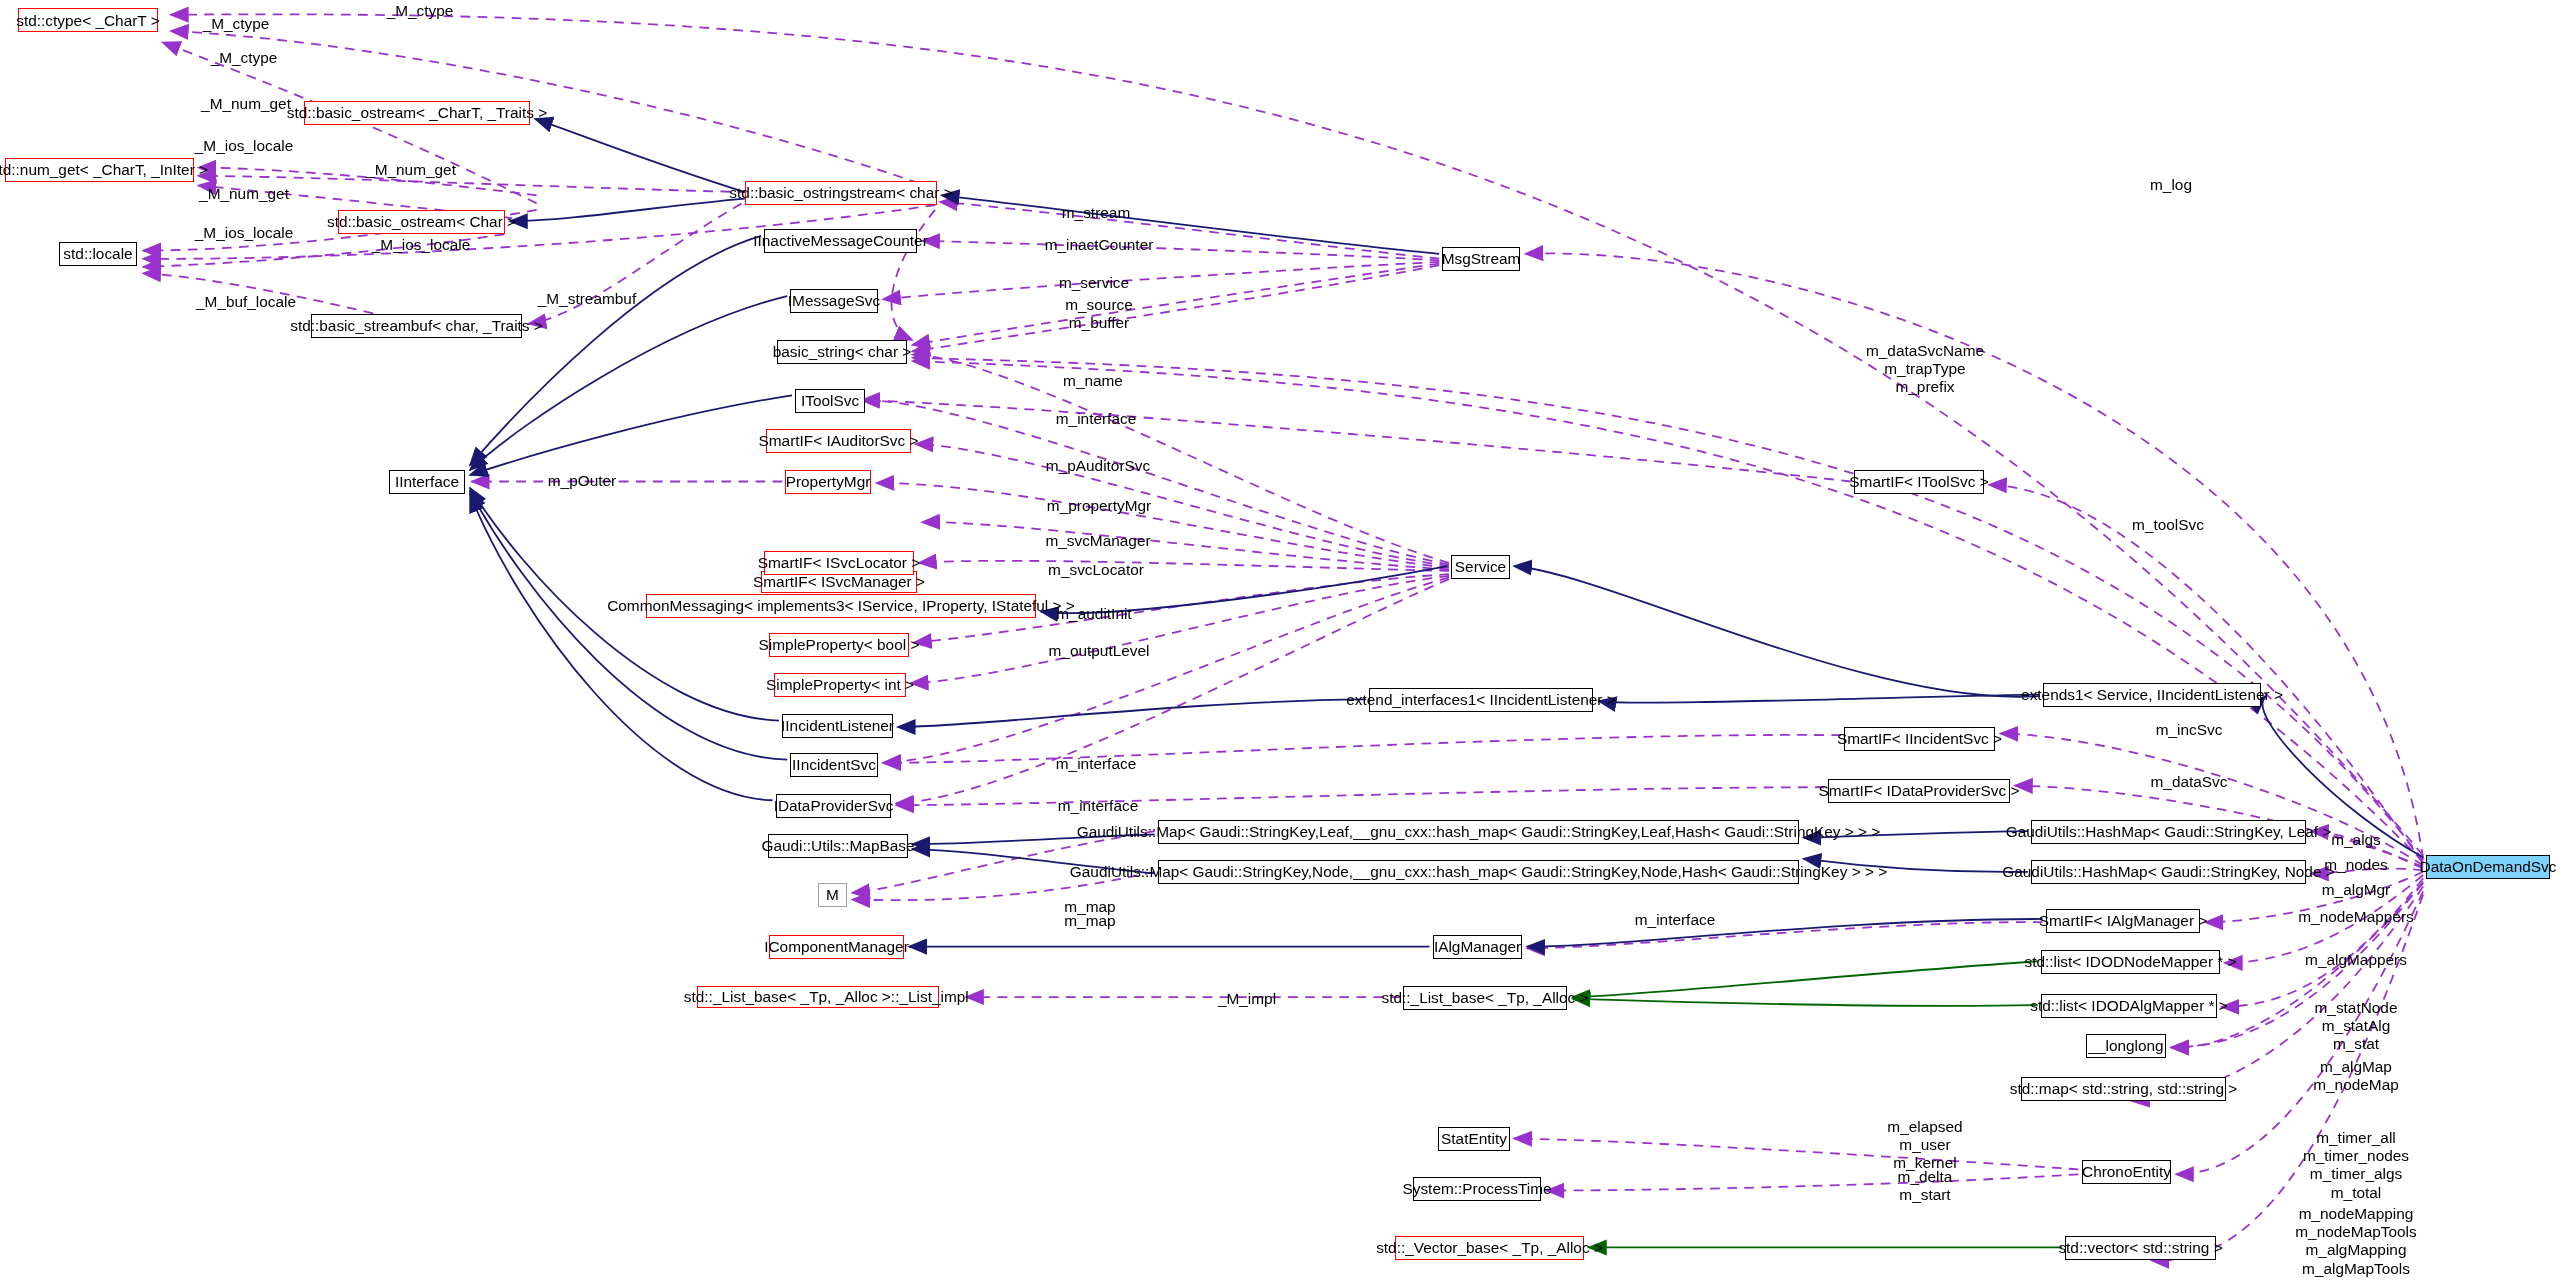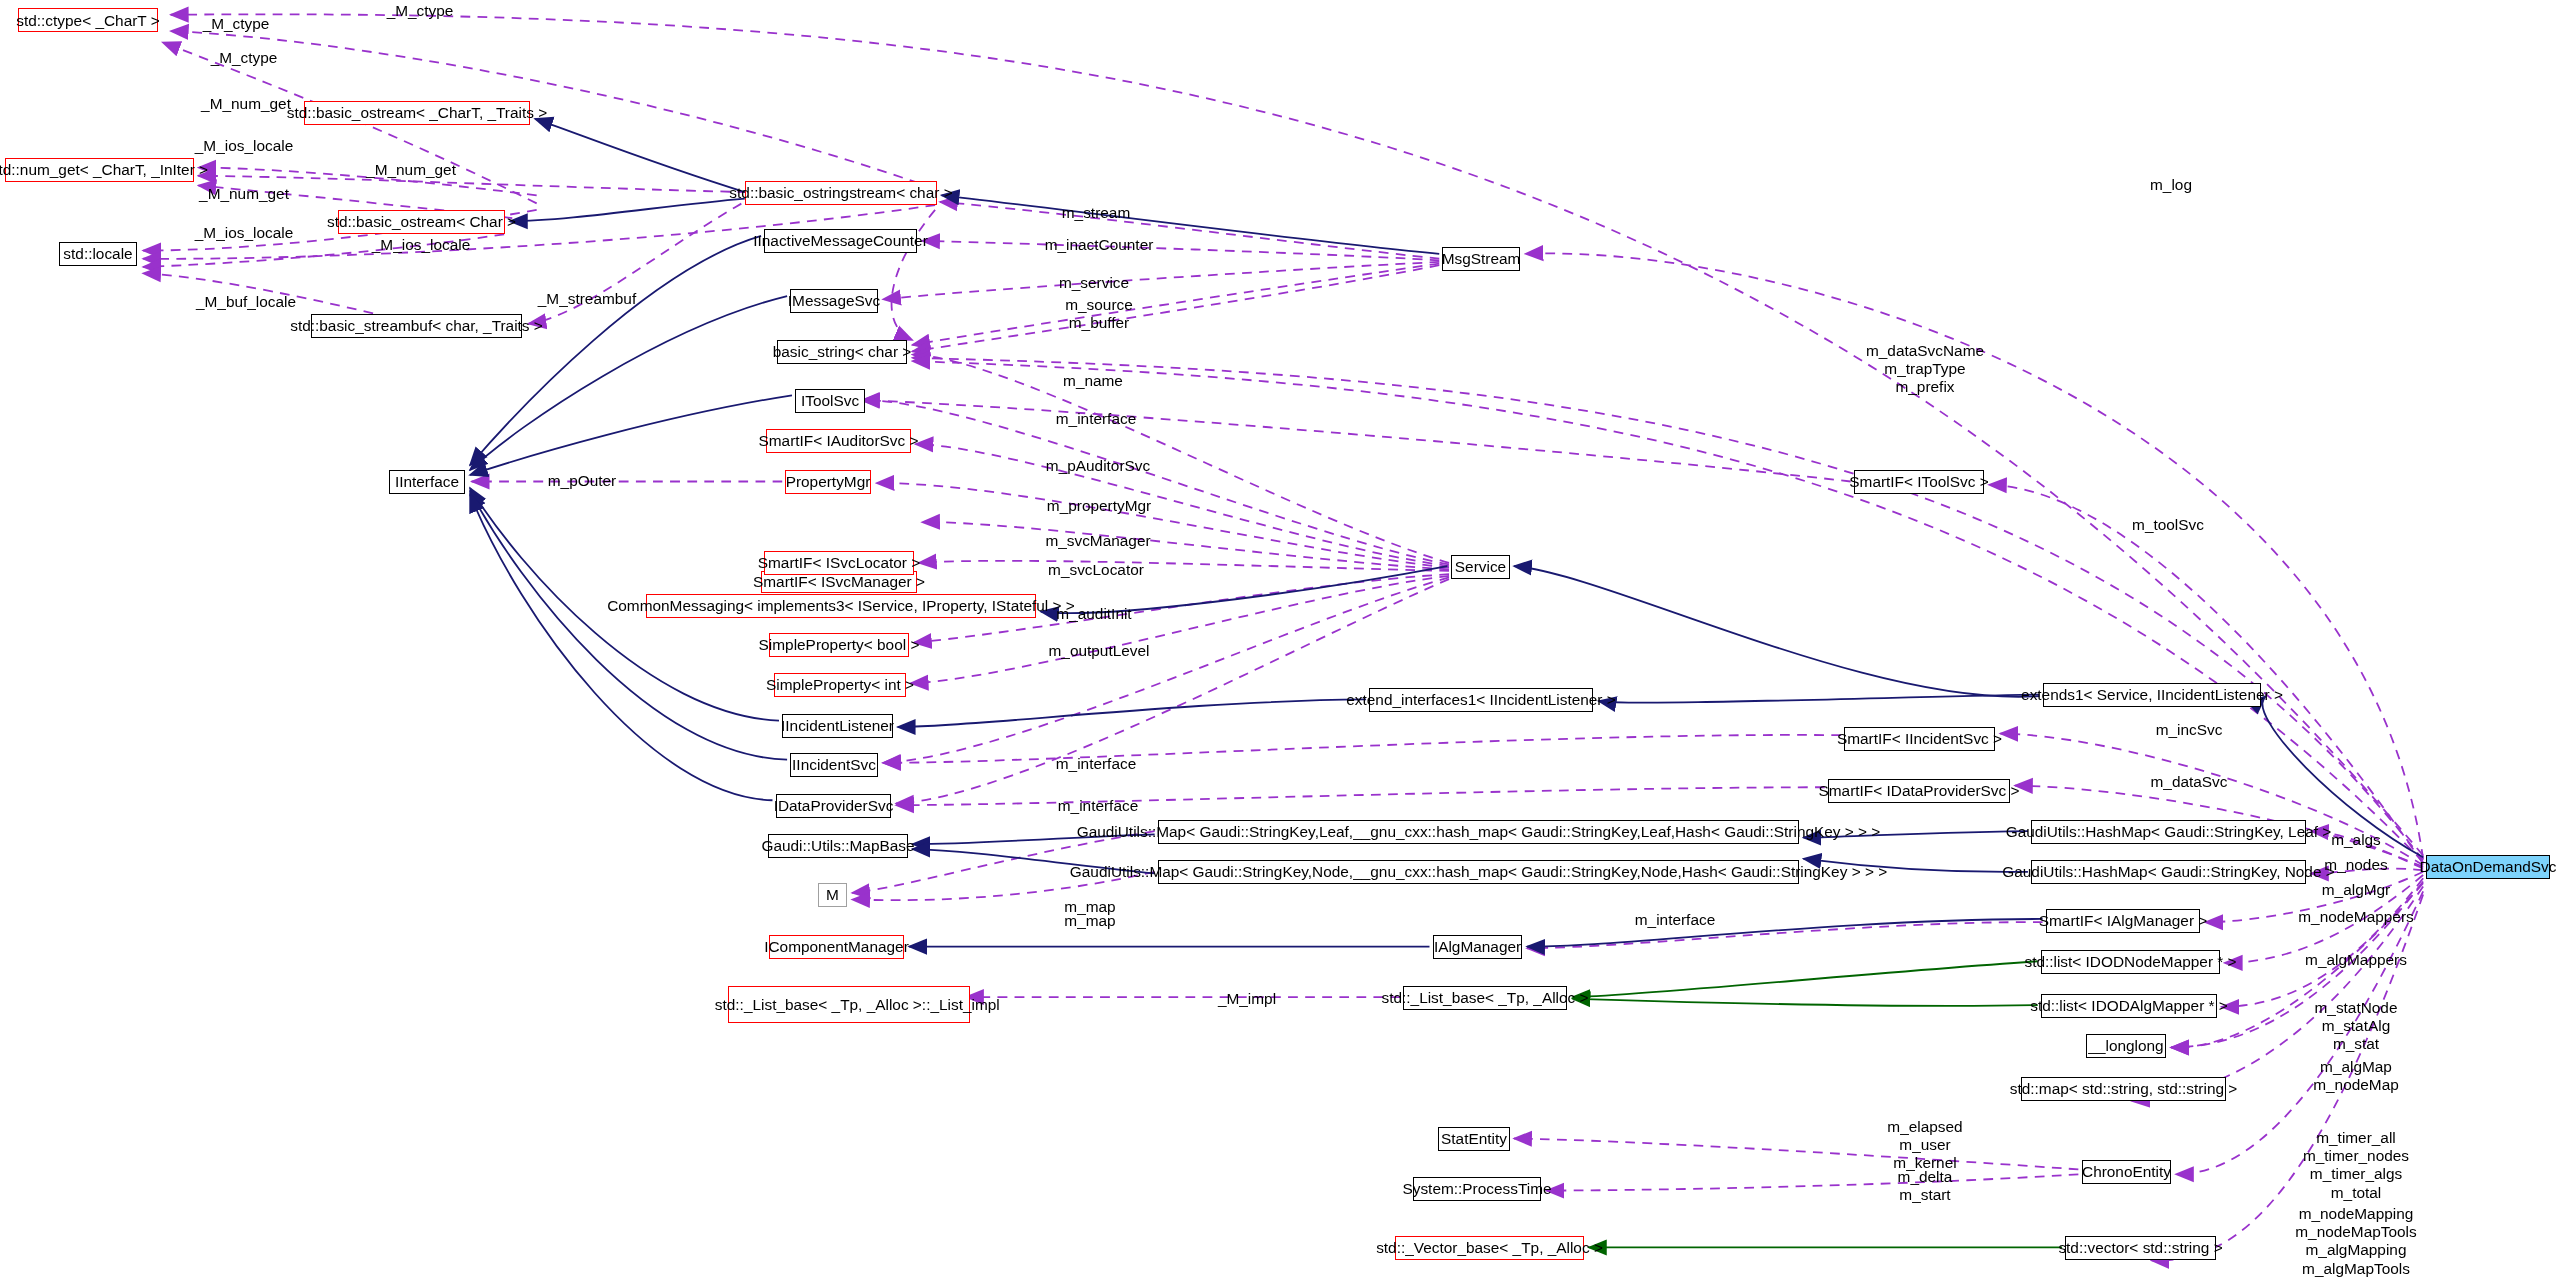--- a/index.html
+++ b/index.html
@@ -194,21 +194,21 @@
       <div class="node red" style="left: 764px; top: 551px; width: 150px; height: 24.4px;">SmartIF&lt; ISvcLocator &gt;</div>
       <div class="node red" style="left: 646px; top: 594px; width: 390px; height: 24.4px;">CommonMessaging&lt; implements3&lt; IService, IProperty, IStateful &gt; &gt;</div>
       <div class="node red" style="left: 769px; top: 633px; width: 140px; height: 24.4px;">SimpleProperty&lt; bool &gt;</div>
       <div class="node red" style="left: 774px; top: 673px; width: 132px; height: 24.4px;">SimpleProperty&lt; int &gt;</div>
       <div class="node" style="left: 782px; top: 714px; width: 111px; height: 24.4px;">IIncidentListener</div>
       <div class="node" style="left: 790px; top: 753px; width: 88px; height: 24.4px;">IIncidentSvc</div>
       <div class="node" style="left: 776px; top: 794px; width: 115px; height: 24.4px;">IDataProviderSvc</div>
       <div class="node" style="left: 768px; top: 834px; width: 140px; height: 24.4px;">Gaudi::Utils::MapBase</div>
       <div class="node gray" style="left: 818px; top: 883px; width: 29px; height: 24.4px;">M</div>
       <div class="node red" style="left: 769px; top: 935px; width: 135px; height: 24.4px;">IComponentManager</div>
-      <div class="node red" style="left: 728px; top: 986px; width: 242px; height: 37px; padding-left: 23px;">std::_List_base&lt; _Tp, _Alloc &gt;::_List_impl</div>
+      <div class="node red" style="left: 697px; top: 986px; width: 242px; height: 22px; padding-left: 23px;">std::_List_base&lt; _Tp, _Alloc &gt;::_List_impl</div>
       <div class="node" style="left: 1442px; top: 247px; width: 78px; height: 24.4px;">MsgStream</div>
       <div class="node" style="left: 1451px; top: 555px; width: 59px; height: 24.4px;">Service</div>
       <div class="node" style="left: 1369px; top: 688px; width: 224px; height: 24.4px;">extend_interfaces1&lt; IIncidentListener &gt;</div>
       <div class="node" style="left: 1158px; top: 820px; width: 641px; height: 24.4px;">GaudiUtils::Map&lt; Gaudi::StringKey,Leaf,__gnu_cxx::hash_map&lt; Gaudi::StringKey,Leaf,Hash&lt; Gaudi::StringKey &gt; &gt; &gt;</div>
       <div class="node" style="left: 1158px; top: 860px; width: 641px; height: 24.4px;">GaudiUtils::Map&lt; Gaudi::StringKey,Node,__gnu_cxx::hash_map&lt; Gaudi::StringKey,Node,Hash&lt; Gaudi::StringKey &gt; &gt; &gt;</div>
       <div class="node" style="left: 1433px; top: 935px; width: 89px; height: 24.4px;">IAlgManager</div>
       <div class="node" style="left: 1403px; top: 986px; width: 164px; height: 24.4px;">std::_List_base&lt; _Tp, _Alloc &gt;</div>
       <div class="node" style="left: 1438px; top: 1127px; width: 72px; height: 24.4px;">StatEntity</div>
       <div class="node" style="left: 1413px; top: 1177px; width: 128px; height: 24.4px;">System::ProcessTime</div>
       <div class="node red" style="left: 1395px; top: 1236px; width: 189px; height: 24.4px;">std::_Vector_base&lt; _Tp, _Alloc &gt;</div>

